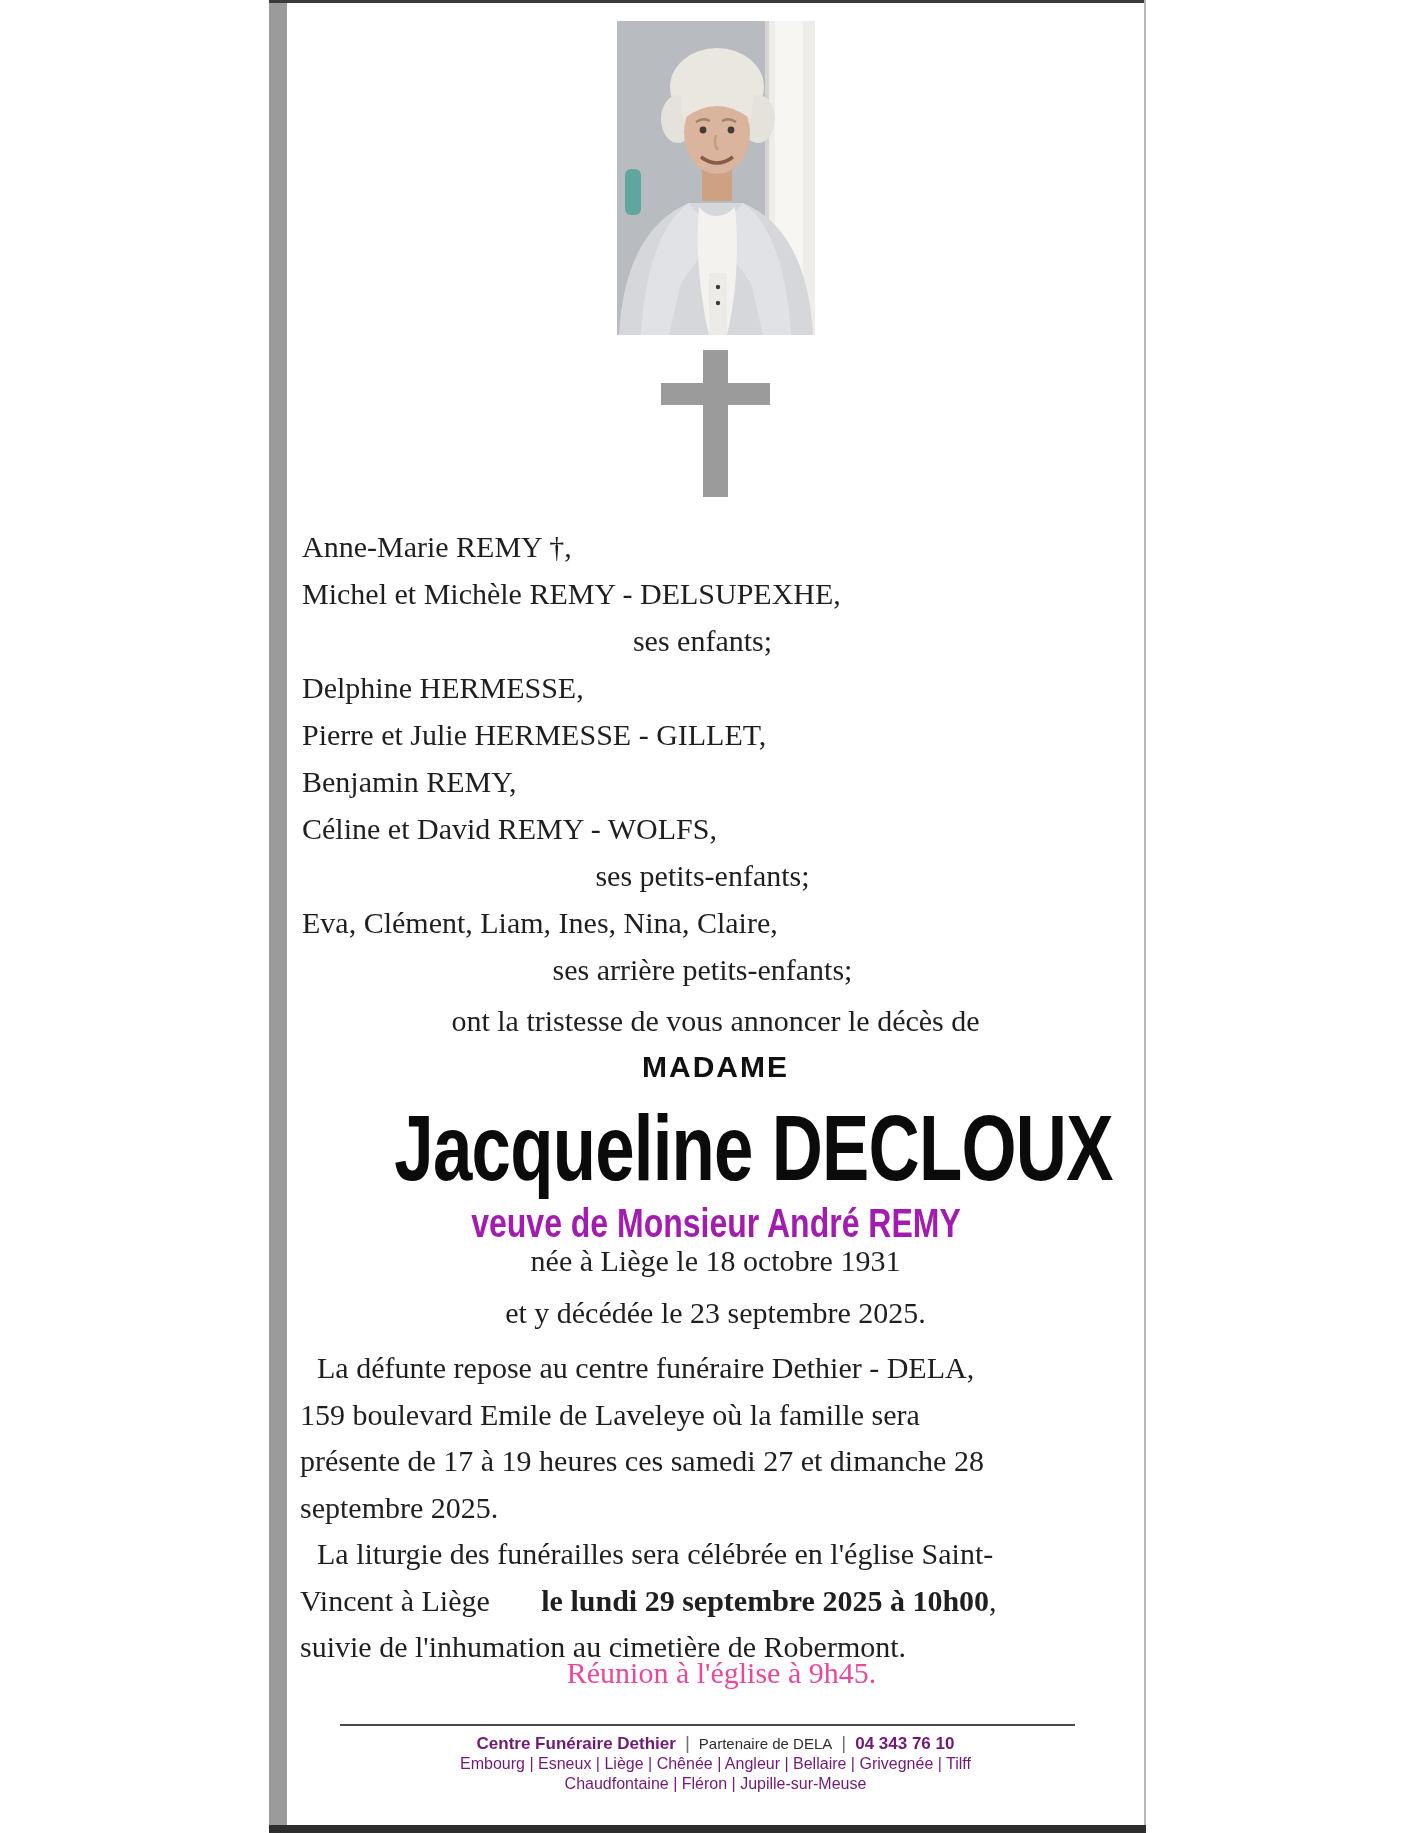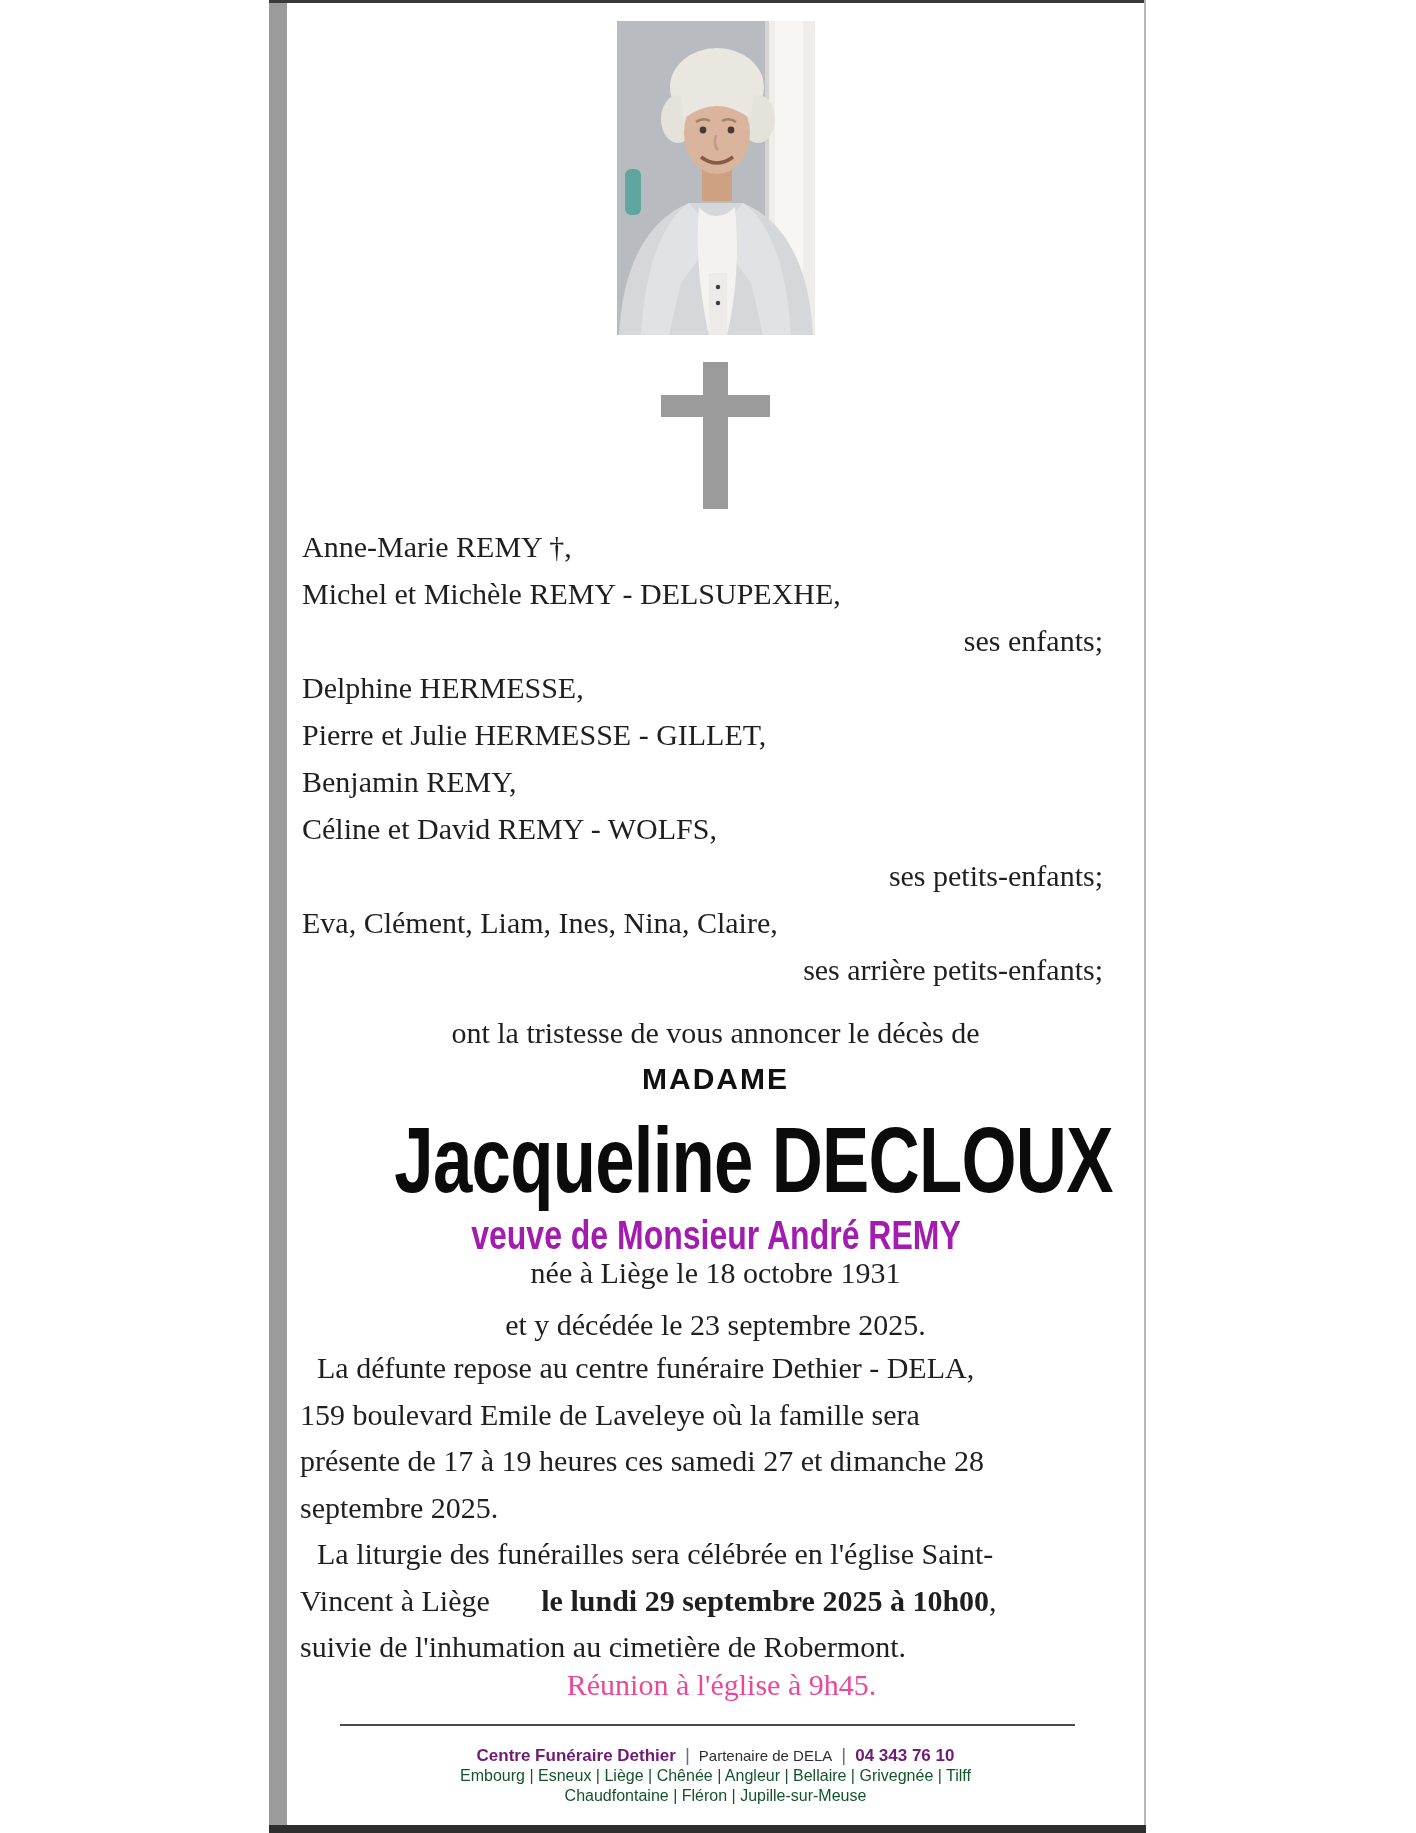--- a/index.html
+++ b/index.html
@@ -13,39 +13,39 @@
   .page { position: relative; width: 1416px; height: 1833px; background: #ffffff; }
 
   .card {
     position: absolute; left: 269px; top: 0; width: 877px; height: 1833px;
     background: #ffffff;
   }
   .left-bar   { position: absolute; left: 0; top: 0; width: 18px; height: 1833px; background: #9b9b9b; }
   .top-border { position: absolute; left: 0; right: 0; top: 0; height: 3px; background: #3a3a3a; }
   .right-border { position: absolute; right: 0; top: 0; width: 2px; height: 100%; background: #b7b7b7; }
   .bottom-border { position: absolute; left: 0; right: 0; bottom: 0; height: 8px; background: #2e2e2e; }
-  .center-row { position: absolute; left: 18px; right: 2px; text-align: center; margin-top: 12px; }
+  .center-row { position: absolute; left: 18px; right: 2px; text-align: center; }
 
   
   .portrait { position: absolute; left: 348px; top: 21px; width: 198px; height: 314px; }
   .portrait svg { display: block; width: 198px; height: 314px; }
 
   
   .cross-wrap { top: 350px; height: 147px; }
   .cross { position: relative; display: inline-block; width: 109px; height: 147px; }
   .cross .v { position: absolute; left: 42px; top: 0; width: 25px; height: 147px; background: #9b9b9b; }
   .cross .h { position: absolute; left: 0; top: 33px; width: 109px; height: 22px; background: #9b9b9b; }
 
   
   .family-block { position: absolute; left: 33px; top: 523px; width: 801px; }
   .family-line {
     font-size: 30px; line-height: 47px; color: #1f1f1f;
     text-align: left; white-space: nowrap;
   }
-  .align-right { text-align: right; }
+  .align-right { text-align: center; }
 
   .announcement { top: 997px; font-size: 30px; line-height: 47px; color: #1f1f1f; }
 
   .sans-cond { font-family: Liberation Sans, sans-serif; font-weight: 700; }
   .madame { top: 1048px; font-size: 30px; line-height: 38px; letter-spacing: 2px; color: #111111; }
   .big-name { top: 1094px; font-size: 92px; line-height: 108px; color: #0b0b0b; white-space: nowrap; }
   .big-name .squeeze { display: inline-block; transform: scaleX(0.77); transform-origin: 50% 50%; letter-spacing: -1px; }
   .relation { top: 1200px; font-size: 40px; line-height: 46px; color: #a21caf; white-space: nowrap; }
   .relation .squeeze { display: inline-block; transform: scaleX(0.80); transform-origin: 50% 50%; }
 
@@ -65,21 +65,21 @@
   .footer-rule { position: absolute; left: 71px; top: 1724px; width: 735px; height: 2px; background: #4a4a4a; }
   .footer-brand-row {
     top: 1732px; line-height: 22px; white-space: nowrap;
     font-family: "Liberation Sans", "DejaVu Sans", sans-serif; color: #222222;
   }
   .brand-name, .brand-phone { font-weight: 700; font-size: 17px; color: #701a75; }
   .brand-partner { font-size: 15px; color: #2e2e2e; }
   .brand-sep { font-size: 19px; color: #6f6f6f; padding: 0 9px; font-weight: 400; }
   .footer-cities {
     font-family: "Liberation Sans", "DejaVu Sans", sans-serif;
-    font-size: 16px; line-height: 19px; color: #14532d; white-space: nowrap;
+    font-size: 16px; line-height: 19px; color: #701a75; white-space: nowrap;
   }
   .cities-1 { top: 1754px; }
   .cities-2 { top: 1774px; }
 </style>
 </head>
 <body>
 
 <div class="page">
   <div class="card">
 

